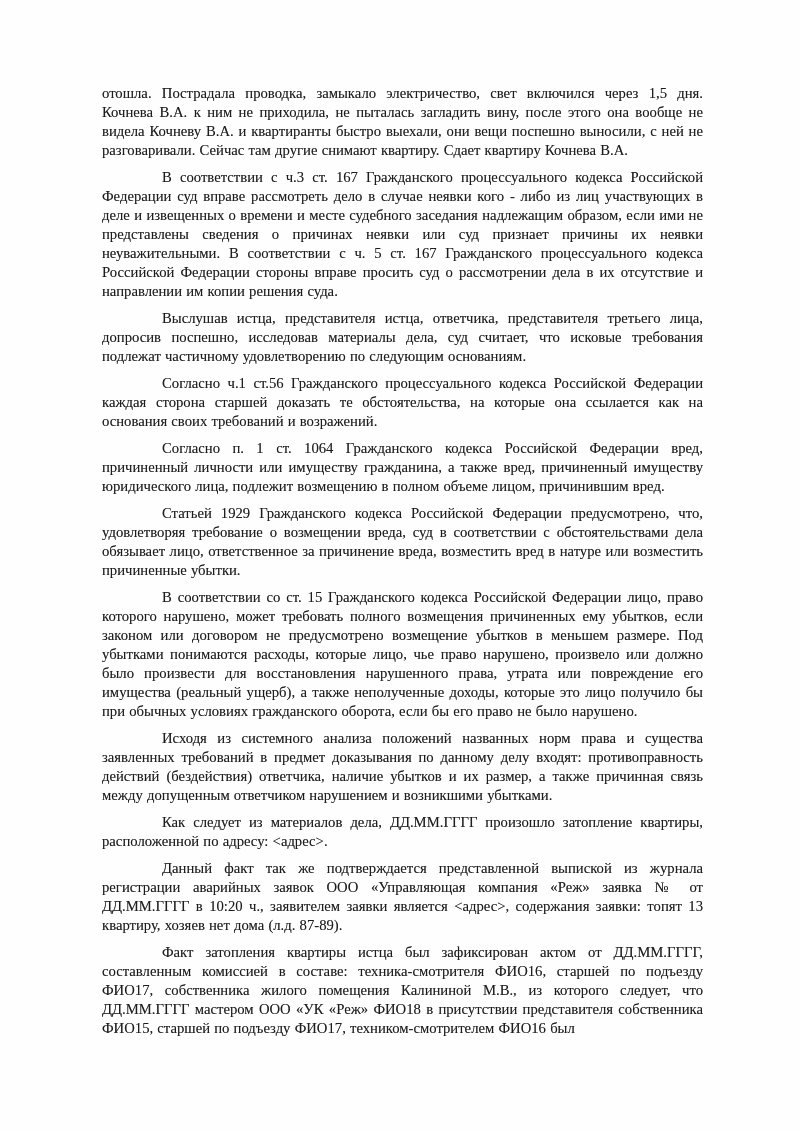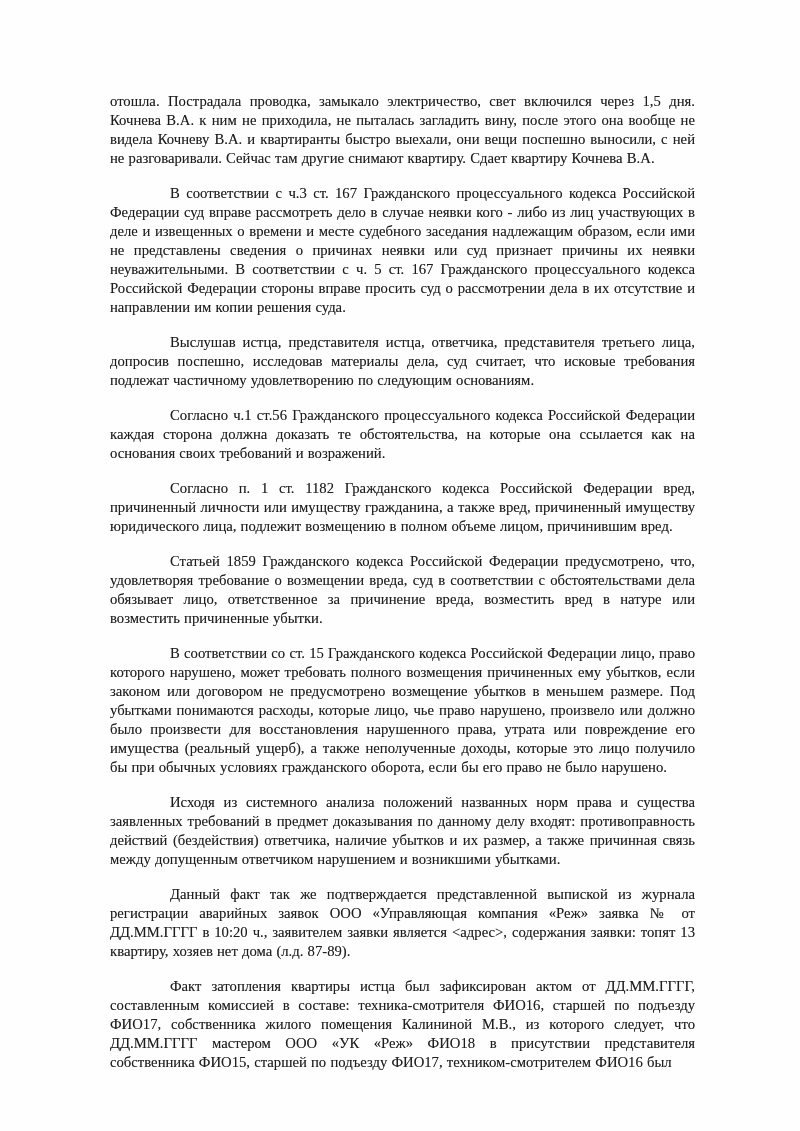--- a/index.html
+++ b/index.html
@@ -13,21 +13,21 @@
     overflow: hidden;
   }
   .page {
     box-sizing: border-box;
     width: 800px;
     height: 1131px;
     background: #fefefe;
     padding: 76px 89px 0 94px;
   }
   .doc-body p {
-    margin: 16px;
+    margin: 8px;
     font-family: "Liberation Serif", "DejaVu Serif", serif;
     font-size: 14.7px;
     line-height: 19px;
     color: #1d1d1d;
     text-align: justify;
     text-align-last: left;
     text-indent: 60px;
     word-spacing: 0.5px;
     
     text-shadow: 0 0 0.4px rgba(40, 40, 40, 0.45);
@@ -38,21 +38,22 @@
   }
 </style>
 </head>
 <body>
 
 <div class="page">
   <div class="doc-body">
     <p>отошла. Пострадала проводка, замыкало электричество, свет включился через 1,5 дня. Кочнева В.А. к ним не приходила, не пыталась загладить вину, после этого она вообще не видела Кочневу В.А. и квартиранты быстро выехали, они вещи поспешно выносили, с ней не разговаривали. Сейчас там другие снимают квартиру. Сдает квартиру Кочнева В.А.</p>
     <p>В соответствии с ч.3 ст. 167 Гражданского процессуального кодекса Российской Федерации суд вправе рассмотреть дело в случае неявки кого - либо из лиц участвующих в деле и извещенных о времени и месте судебного заседания надлежащим образом, если ими не представлены сведения о причинах неявки или суд признает причины их неявки неуважительными. В соответствии с ч. 5 ст. 167 Гражданского процессуального кодекса Российской Федерации стороны вправе просить суд о рассмотрении дела в их отсутствие и направлении им копии решения суда.</p>
     <p>Выслушав истца, представителя истца, ответчика, представителя третьего лица, допросив поспешно, исследовав материалы дела, суд считает, что исковые требования подлежат частичному удовлетворению по следующим основаниям.</p>
-    <p>Согласно ч.1 ст.56 Гражданского процессуального кодекса Российской Федерации каждая сторона должна доказать те обстоятельства, на которые она ссылается как на основания своих требований и возражений.</p>
-    <p>Согласно п. 1 ст. 1182 Гражданского кодекса Российской Федерации вред, причиненный личности или имуществу гражданина, а также вред, причиненный имуществу юридического лица, подлежит возмещению в полном объеме лицом, причинившим вред.</p>
-    <p>Статьей 1859 Гражданского кодекса Российской Федерации предусмотрено, что, удовлетворяя требование о возмещении вреда, суд в соответствии с обстоятельствами дела обязывает лицо, ответственное за причинение вреда, возместить вред в натуре или возместить причиненные убытки.</p>
+    <p>Согласно ч.1 ст.56 Гражданского процессуального кодекса Российской Федерации каждая сторона старшей доказать те обстоятельства, на которые она ссылается как на основания своих требований и возражений.</p>
+    <p>Согласно п. 1 ст. 1064 Гражданского кодекса Российской Федерации вред, причиненный личности или имуществу гражданина, а также вред, причиненный имуществу юридического лица, подлежит возмещению в полном объеме лицом, причинившим вред.</p>
+    <p>Статьей 1929 Гражданского кодекса Российской Федерации предусмотрено, что, удовлетворяя требование о возмещении вреда, суд в соответствии с обстоятельствами дела обязывает лицо, ответственное за причинение вреда, возместить вред в натуре или возместить причиненные убытки.</p>
     <p>В соответствии со ст. 15 Гражданского кодекса Российской Федерации лицо, право которого нарушено, может требовать полного возмещения причиненных ему убытков, если законом или договором не предусмотрено возмещение убытков в меньшем размере. Под убытками понимаются расходы, которые лицо, чье право нарушено, произвело или должно было произвести для восстановления нарушенного права, утрата или повреждение его имущества (реальный ущерб), а также неполученные доходы, которые это лицо получило бы при обычных условиях гражданского оборота, если бы его право не было нарушено.</p>
     <p>Исходя из системного анализа положений названных норм права и существа заявленных требований в предмет доказывания по данному делу входят: противоправность действий (бездействия) ответчика, наличие убытков и их размер, а также причинная связь между допущенным ответчиком нарушением и возникшими убытками.</p>
+    <p>Как следует из материалов дела, ДД.ММ.ГГГГ произошло затопление квартиры, расположенной по адресу: &lt;адрес&gt;.</p>
     <p>Данный факт так же подтверждается представленной выпиской из журнала регистрации аварийных заявок ООО «Управляющая компания «Реж» заявка № от ДД.ММ.ГГГГ в 10:20 ч., заявителем заявки является &lt;адрес&gt;, содержания заявки: топят 13 квартиру, хозяев нет дома (л.д. 87-89).</p>
     <p>Факт затопления квартиры истца был зафиксирован актом от ДД.ММ.ГГГГ, составленным комиссией в составе: техника-смотрителя ФИО16, старшей по подъезду ФИО17, собственника жилого помещения Калининой М.В., из которого следует, что ДД.ММ.ГГГГ мастером ООО «УК «Реж» ФИО18 в присутствии представителя собственника ФИО15, старшей по подъезду ФИО17, техником-смотрителем ФИО16 был</p>
   </div>
 </div>
 
 </body></html>

